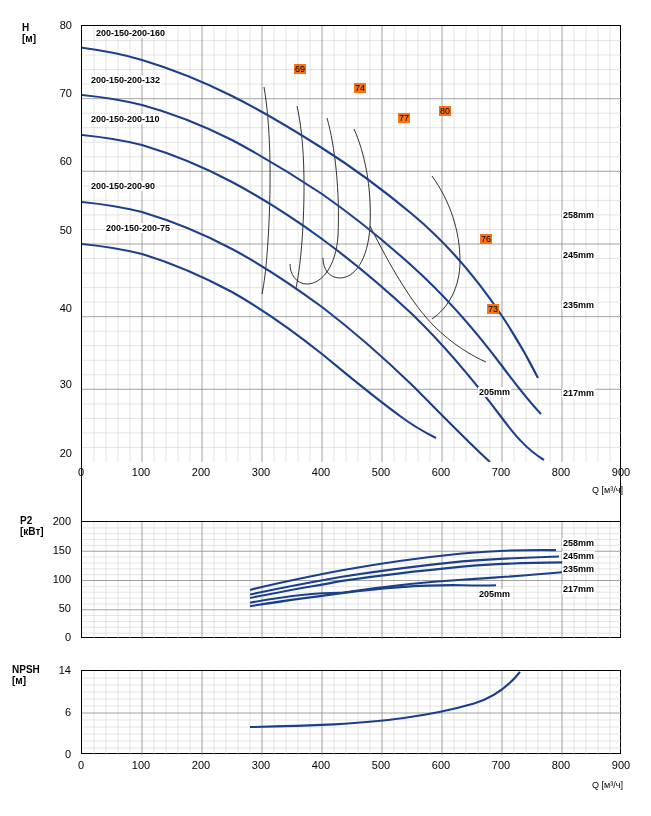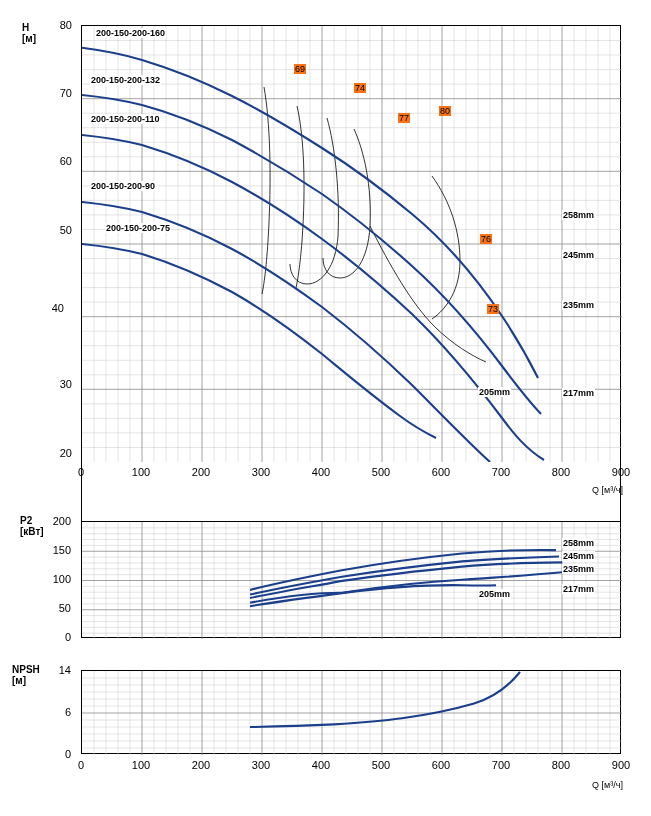--- a/index.html
+++ b/index.html
@@ -30,21 +30,21 @@
 <div class="page">
 
   <div class="axis-label" style="left:22px;top:22px;">
     <span>H</span><br><span>[м]</span>
   </div>
 
   <div class="tick tick-y" style="left:46px;top:19px;">80</div>
   <div class="tick tick-y" style="left:46px;top:87px;">70</div>
   <div class="tick tick-y" style="left:46px;top:155px;">60</div>
   <div class="tick tick-y" style="left:46px;top:224px;">50</div>
-  <div class="tick tick-y" style="left:38px;top:302px;">40</div>
+  <div class="tick tick-y" style="left:46px;top:302px;">40</div>
   <div class="tick tick-y" style="left:46px;top:378px;">30</div>
   <div class="tick tick-y" style="left:46px;top:447px;">20</div>
 
   <div class="plot" style="left:81px;top:25px;width:540px;height:512px;">
     <svg width="540" height="436" viewBox="0 0 540 436">
 
       <g class="min">
         <line x1="12" y1="0" x2="12" y2="436"></line>
           <line x1="24" y1="0" x2="24" y2="436"></line>
           <line x1="36" y1="0" x2="36" y2="436"></line>

